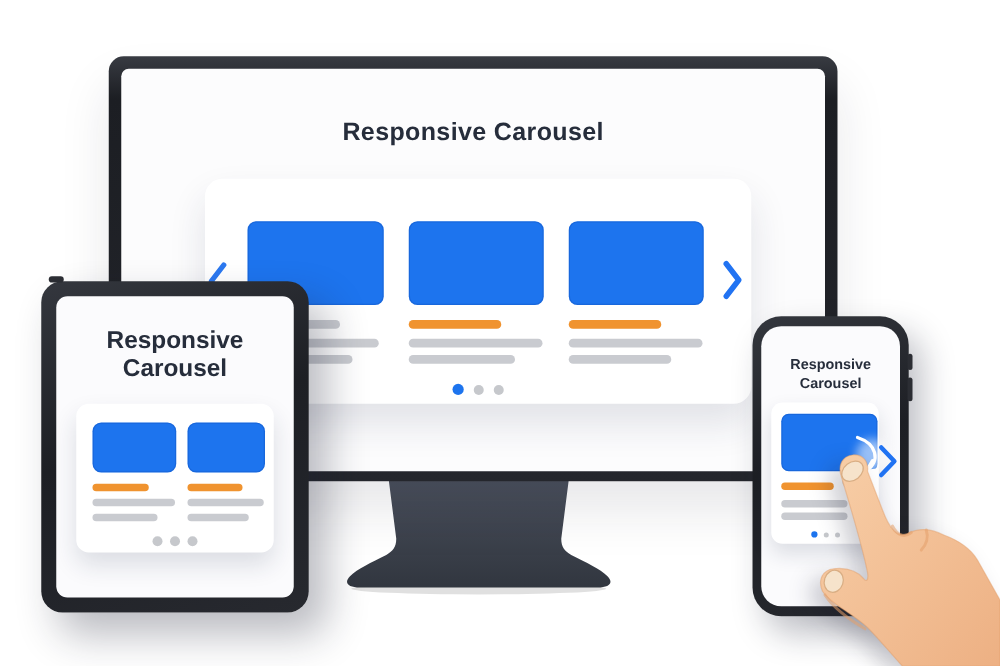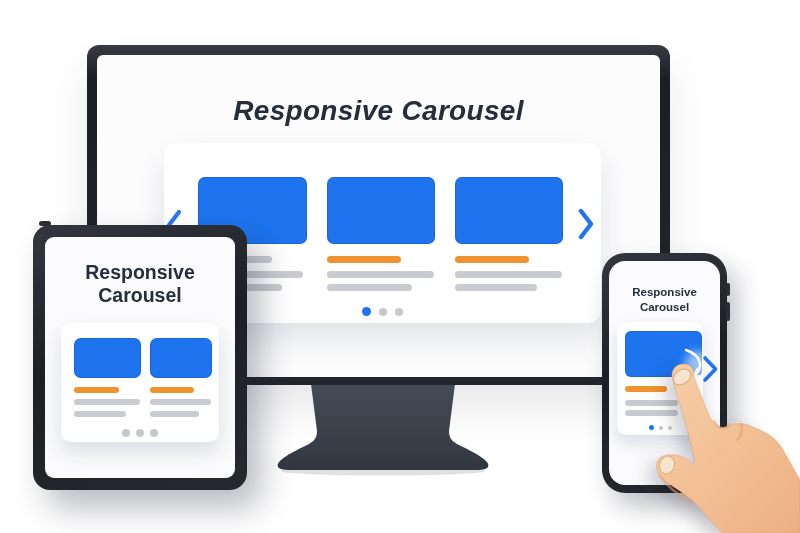--- a/index.html
+++ b/index.html
@@ -6,21 +6,21 @@
   .stage{position:relative;width:800px;height:533px;background:#ffffff;overflow:hidden;
          font-family:"Liberation Sans",sans-serif;}
 
   
   .monitor{position:absolute;left:87px;top:45px;width:583px;height:340px;
     background:linear-gradient(180deg,#383b42 0%,#1c1e23 10%,#24262c 100%);
     border-radius:12px 12px 5px 5px;box-shadow:0 24px 40px rgba(25,30,50,.10);}
   .m-screen{position:absolute;left:10px;top:10px;right:10px;bottom:8px;
     background:#fcfcfd;border-radius:6px;}
   .m-title{position:absolute;left:0;right:0;top:40px;margin:0;text-align:center;
-    font-size:28px;font-weight:700;letter-spacing:.3px;color:#262d3b;font-style:italic;}
+    font-size:20px;font-weight:700;letter-spacing:.3px;color:#262d3b;}
   .m-card{position:absolute;left:67px;top:88px;width:437px;height:180px;background:#fff;
     border-radius:14px;box-shadow:0 16px 30px rgba(30,40,70,.12);}
   .m-dots{position:absolute;left:0;right:0;bottom:7px;display:flex;justify-content:center;
     align-items:center;gap:8px;}
   .dot{border-radius:50%;}
   .chev{position:absolute;}
 
   
   .col{position:absolute;}
   .thumb{position:absolute;left:0;top:0;width:100%;border-radius:7px;

